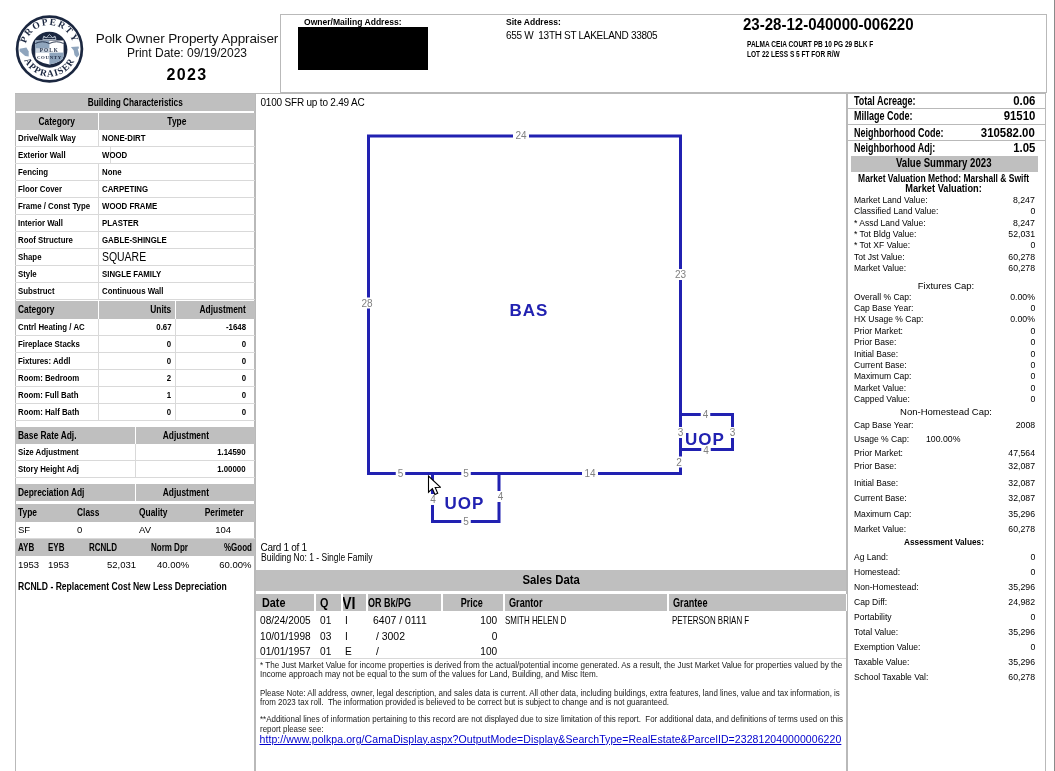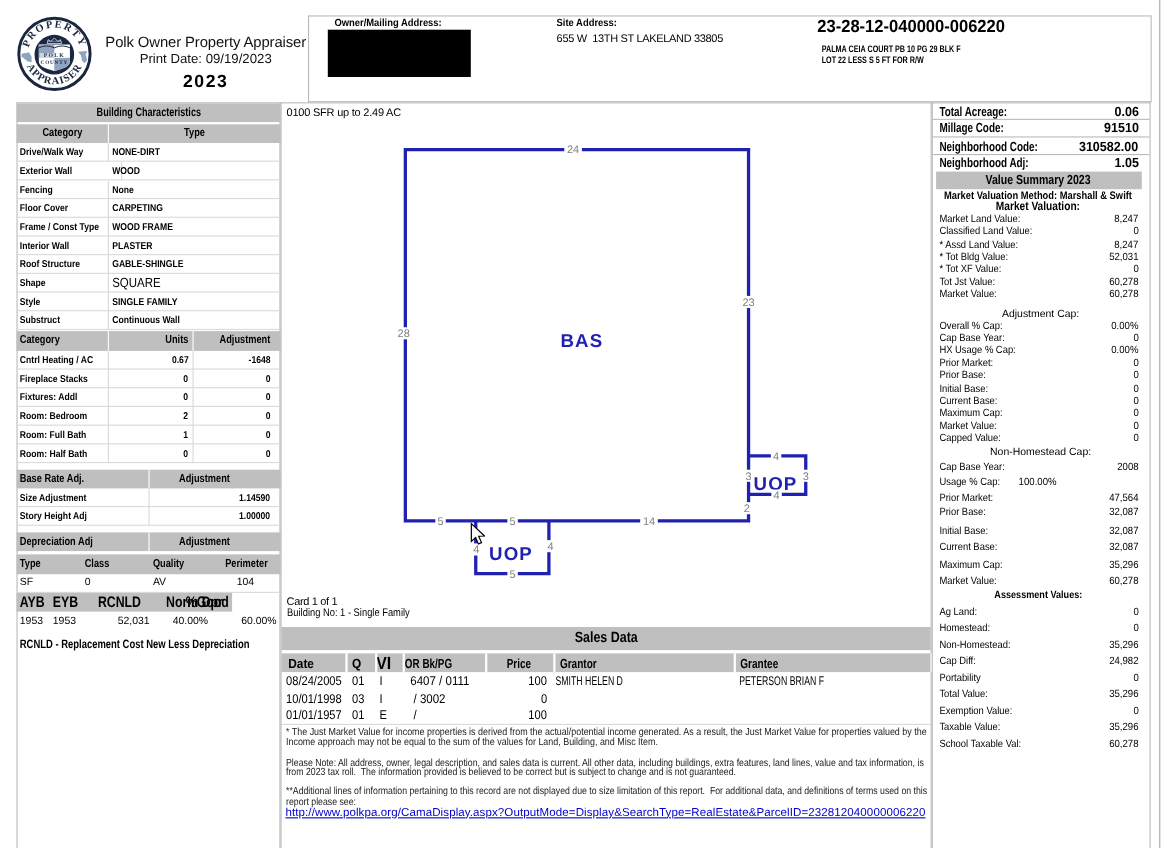--- a/index.html
+++ b/index.html
@@ -142,21 +142,21 @@
     <span style="position:absolute;right:12px"><span style="display:inline-block;transform:scaleX(0.8);transform-origin:right top;white-space:nowrap;">Perimeter</span></span>
   </div>
 
 <div class="a" style="left:15px;top:521.5px;width:240px;height:17px;border-bottom:1.5px solid #d9d9d9;font-size:9.5px;line-height:16px;">
     <span style="position:absolute;left:3px">SF</span>
     <span style="position:absolute;left:62px">0</span>
     <span style="position:absolute;left:124px">AV</span>
     <span style="position:absolute;right:24px">104</span>
   </div>
 
-<div class="a" style="left:15px;top:538.5px;width:196px;height:17px;background:#bfbfbf;font-size:14px;font-weight:bold;line-height:17px;">
+<div class="a" style="left:15px;top:538.5px;width:240px;height:17px;background:#bfbfbf;font-size:10px;font-weight:bold;line-height:17px;">
     <span style="position:absolute;left:3px"><span style="display:inline-block;transform:scaleX(0.8);transform-origin:left top;white-space:nowrap;">AYB</span></span>
     <span style="position:absolute;left:33px"><span style="display:inline-block;transform:scaleX(0.8);transform-origin:left top;white-space:nowrap;">EYB</span></span>
     <span style="position:absolute;left:74px"><span style="display:inline-block;transform:scaleX(0.8);transform-origin:left top;white-space:nowrap;">RCNLD</span></span>
     <span style="position:absolute;left:136px"><span style="display:inline-block;transform:scaleX(0.8);transform-origin:left top;white-space:nowrap;">Norm Dpr</span></span>
     <span style="position:absolute;right:3.5px"><span style="display:inline-block;transform:scaleX(0.8);transform-origin:right top;white-space:nowrap;">%Good</span></span>
   </div>
 
 <div class="a" style="left:15px;top:555.5px;width:240px;height:17.5px;font-size:9.5px;line-height:17px;">
     <span style="position:absolute;left:3px">1953</span>
     <span style="position:absolute;left:33px">1953</span>
@@ -306,21 +306,21 @@
 <div class="a" style="left:848px;top:239.40000000000003px;width:197px;height:11.4px;"></div>
 <div class="a" style="left:854px;top:239.40000000000003px;font-size:9.5px;line-height:11.4px;"><span style="display:inline-block;transform:scaleX(0.9);transform-origin:left top;white-space:nowrap;">* Tot XF Value:</span></div>
 <div class="a" style="left:848px;top:239.40000000000003px;width:187px;height:11.4px;text-align:right;font-size:9.5px;line-height:11.4px;"><span style="display:inline-block;transform:scaleX(0.92);transform-origin:right top;white-space:nowrap;">0</span></div>
 <div class="a" style="left:848px;top:250.80000000000004px;width:197px;height:11.4px;"></div>
 <div class="a" style="left:854px;top:250.80000000000004px;font-size:9.5px;line-height:11.4px;"><span style="display:inline-block;transform:scaleX(0.9);transform-origin:left top;white-space:nowrap;">Tot Jst Value:</span></div>
 <div class="a" style="left:848px;top:250.80000000000004px;width:187px;height:11.4px;text-align:right;font-size:9.5px;line-height:11.4px;"><span style="display:inline-block;transform:scaleX(0.92);transform-origin:right top;white-space:nowrap;">60,278</span></div>
 <div class="a" style="left:848px;top:262.20000000000005px;width:197px;height:11.4px;"></div>
 <div class="a" style="left:854px;top:262.20000000000005px;font-size:9.5px;line-height:11.4px;"><span style="display:inline-block;transform:scaleX(0.9);transform-origin:left top;white-space:nowrap;">Market Value:</span></div>
 <div class="a" style="left:848px;top:262.20000000000005px;width:187px;height:11.4px;text-align:right;font-size:9.5px;line-height:11.4px;"><span style="display:inline-block;transform:scaleX(0.92);transform-origin:right top;white-space:nowrap;">60,278</span></div>
 
-<div class="a" style="left:852px;top:279.5px;width:188px;text-align:center;font-size:9.5px;">Adjustment Cap:</div>
+<div class="a" style="left:852px;top:279.5px;width:188px;text-align:center;font-size:9.5px;">Fixtures Cap:</div>
 
 <div class="a" style="left:848px;top:290.5px;width:197px;height:11.4px;"></div>
 <div class="a" style="left:854px;top:290.5px;font-size:9.5px;line-height:11.4px;"><span style="display:inline-block;transform:scaleX(0.9);transform-origin:left top;white-space:nowrap;">Overall % Cap:</span></div>
 <div class="a" style="left:848px;top:290.5px;width:187px;height:11.4px;text-align:right;font-size:9.5px;line-height:11.4px;"><span style="display:inline-block;transform:scaleX(0.92);transform-origin:right top;white-space:nowrap;">0.00%</span></div>
 <div class="a" style="left:848px;top:301.9px;width:197px;height:11.4px;"></div>
 <div class="a" style="left:854px;top:301.9px;font-size:9.5px;line-height:11.4px;"><span style="display:inline-block;transform:scaleX(0.9);transform-origin:left top;white-space:nowrap;">Cap Base Year:</span></div>
 <div class="a" style="left:848px;top:301.9px;width:187px;height:11.4px;text-align:right;font-size:9.5px;line-height:11.4px;"><span style="display:inline-block;transform:scaleX(0.92);transform-origin:right top;white-space:nowrap;">0</span></div>
 <div class="a" style="left:848px;top:313.29999999999995px;width:197px;height:11.4px;"></div>
 <div class="a" style="left:854px;top:313.29999999999995px;font-size:9.5px;line-height:11.4px;"><span style="display:inline-block;transform:scaleX(0.9);transform-origin:left top;white-space:nowrap;">HX Usage % Cap:</span></div>
 <div class="a" style="left:848px;top:313.29999999999995px;width:187px;height:11.4px;text-align:right;font-size:9.5px;line-height:11.4px;"><span style="display:inline-block;transform:scaleX(0.92);transform-origin:right top;white-space:nowrap;">0.00%</span></div>

